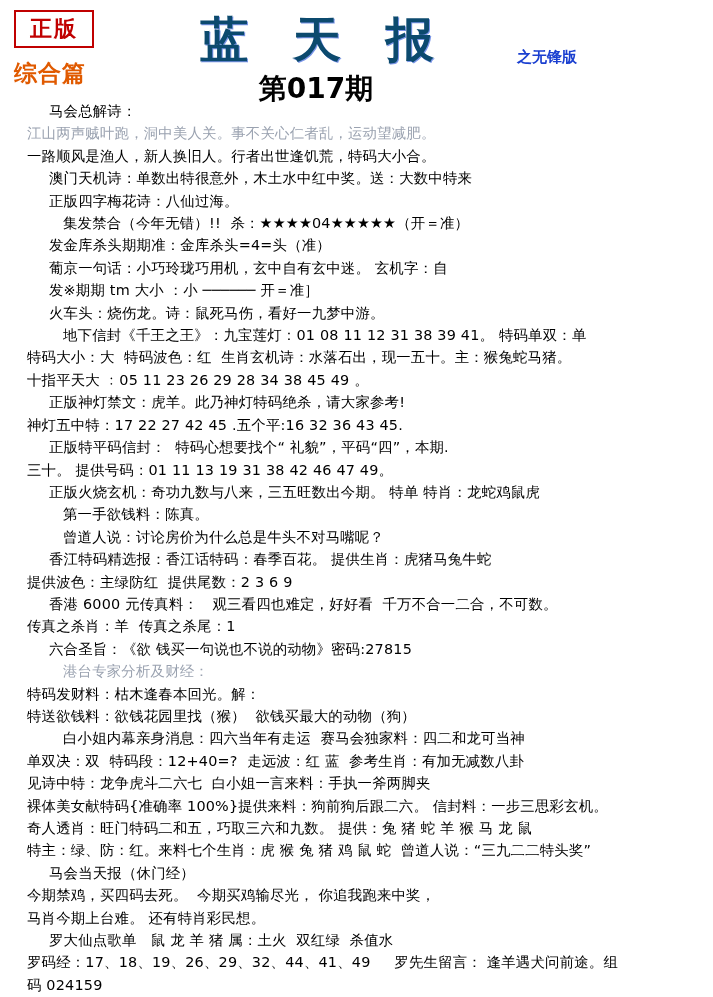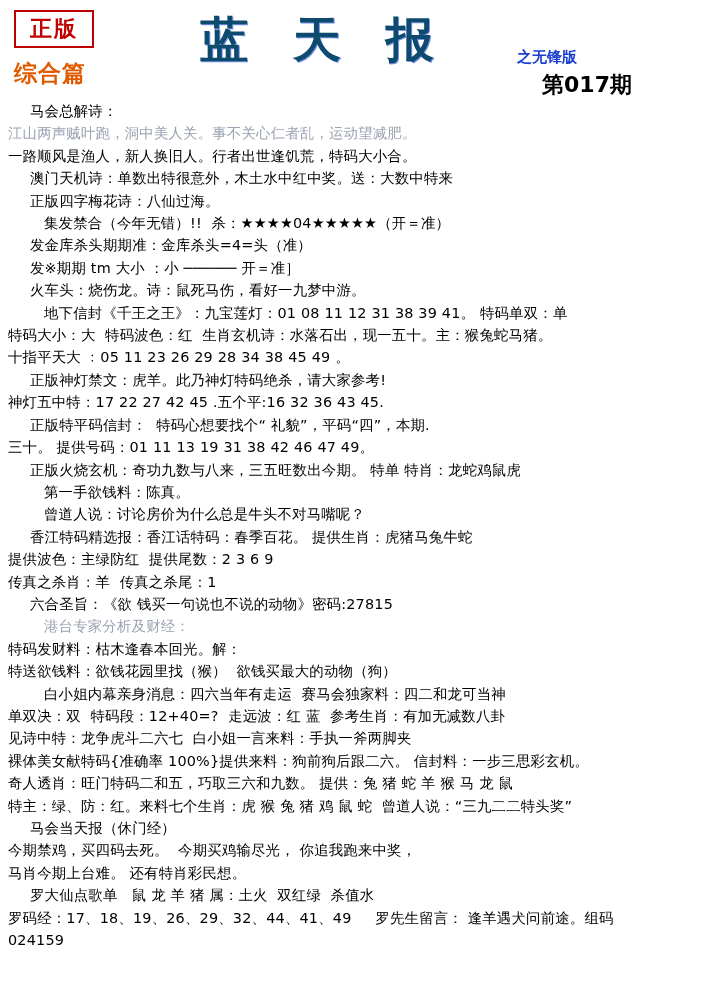--- a/index.html
+++ b/index.html
@@ -73,30 +73,31 @@
     color: #1a3fd0;
     font-size: 15px;
     font-weight: bold;
     font-family: "DejaVu Sans", "Liberation Sans", sans-serif;
   }
   .issue {
     position: absolute;
     left: 0;
     right: 0;
     top: 70px;
-    text-align: right;
+    text-align: center;
     color: #000000;
-    font-size: 22px;
+    font-size: 28px;
     font-weight: bold;
     font-family: "DejaVu Sans", "Liberation Sans", sans-serif;
   }
 
   
   .body {
     padding: 0 8px 0 8px;
+    margin-left: 19px;
   }
   .line {
     font-size: 14.4px;
     line-height: 22.4px;
     white-space: pre-wrap;
     color: #000;
     font-family: "DejaVu Sans", "Liberation Sans", sans-serif;
     letter-spacing: 0.2px;
   }
   .i0  { padding-left: 0px; }
@@ -120,34 +121,36 @@
   </div>
 
   <div class="body" id="body-lines">
       <div class="line i1">马会总解诗：</div>
       <div class="line i0 faint">江山两声贼叶跑，洞中美人关。事不关心仁者乱，运动望减肥。</div>
       <div class="line i0">一路顺风是渔人，新人换旧人。行者出世逢饥荒，特码大小合。</div>
       <div class="line i1">澳门天机诗：单数出特很意外，木土水中红中奖。送：大数中特来</div>
       <div class="line i1">正版四字梅花诗：八仙过海。</div>
       <div class="line i2">集发禁合（今年无错）!!  杀：★★★★04★★★★★（开＝准）</div>
       <div class="line i1">发金库杀头期期准：金库杀头=4=头（准）</div>
+      <div class="line i1">葡京一句话：小巧玲珑巧用机，玄中自有玄中迷。 玄机字：自</div>
       <div class="line i1">发※期期 tm 大小 ：小 ────── 开＝准］</div>
       <div class="line i1">火车头：烧伤龙。诗：鼠死马伤，看好一九梦中游。</div>
       <div class="line i2">地下信封《千王之王》：九宝莲灯：01 08 11 12 31 38 39 41。 特码单双：单</div>
       <div class="line i0">特码大小：大  特码波色：红  生肖玄机诗：水落石出，现一五十。主：猴兔蛇马猪。</div>
       <div class="line i0">十指平天大 ﹕05 11 23 26 29 28 34 38 45 49 。</div>
       <div class="line i1">正版神灯禁文：虎羊。此乃神灯特码绝杀，请大家参考!</div>
       <div class="line i0">神灯五中特：17 22 27 42 45 .五个平:16 32 36 43 45.</div>
       <div class="line i1">正版特平码信封：  特码心想要找个“ 礼貌”，平码“四”，本期.</div>
       <div class="line i0">三十。 提供号码：01 11 13 19 31 38 42 46 47 49。</div>
       <div class="line i1">正版火烧玄机：奇功九数与八来，三五旺数出今期。 特单 特肖：龙蛇鸡鼠虎</div>
       <div class="line i2">第一手欲钱料：陈真。</div>
       <div class="line i2">曾道人说：讨论房价为什么总是牛头不对马嘴呢？</div>
       <div class="line i1">香江特码精选报：香江话特码：春季百花。 提供生肖：虎猪马兔牛蛇</div>
       <div class="line i0">提供波色：主绿防红  提供尾数：2 3 6 9</div>
+      <div class="line i1">香港 6000 元传真料：   观三看四也难定，好好看  千万不合一二合，不可数。</div>
       <div class="line i0">传真之杀肖：羊  传真之杀尾：1</div>
       <div class="line i1">六合圣旨：《欲 钱买一句说也不说的动物》密码:27815</div>
       <div class="line i2 faint">港台专家分析及财经：</div>
       <div class="line i0">特码发财料：枯木逢春本回光。解：</div>
       <div class="line i0">特送欲钱料：欲钱花园里找（猴）  欲钱买最大的动物（狗）</div>
       <div class="line i2">白小姐内幕亲身消息：四六当年有走运  赛马会独家料：四二和龙可当神</div>
       <div class="line i0">单双决：双  特码段：12+40=?  走远波：红 蓝  参考生肖：有加无减数八卦</div>
       <div class="line i0">见诗中特：龙争虎斗二六七  白小姐一言来料：手执一斧两脚夹</div>
       <div class="line i0">裸体美女献特码{准确率 100%}提供来料：狗前狗后跟二六。 信封料：一步三思彩玄机。</div>
       <div class="line i0">奇人透肖：旺门特码二和五，巧取三六和九数。 提供：兔 猪 蛇 羊 猴 马 龙 鼠</div>

